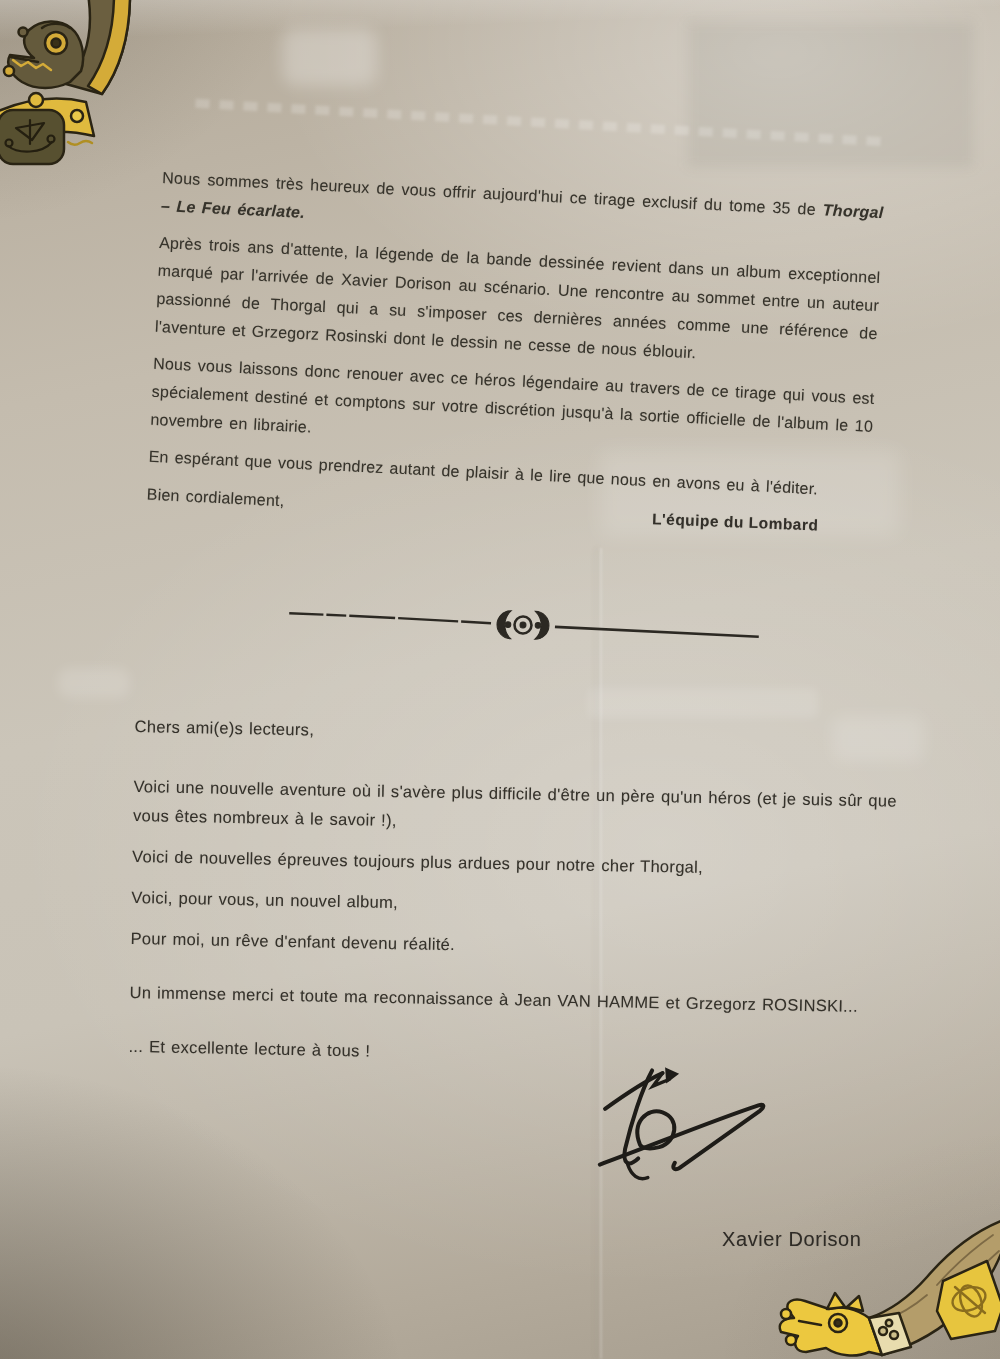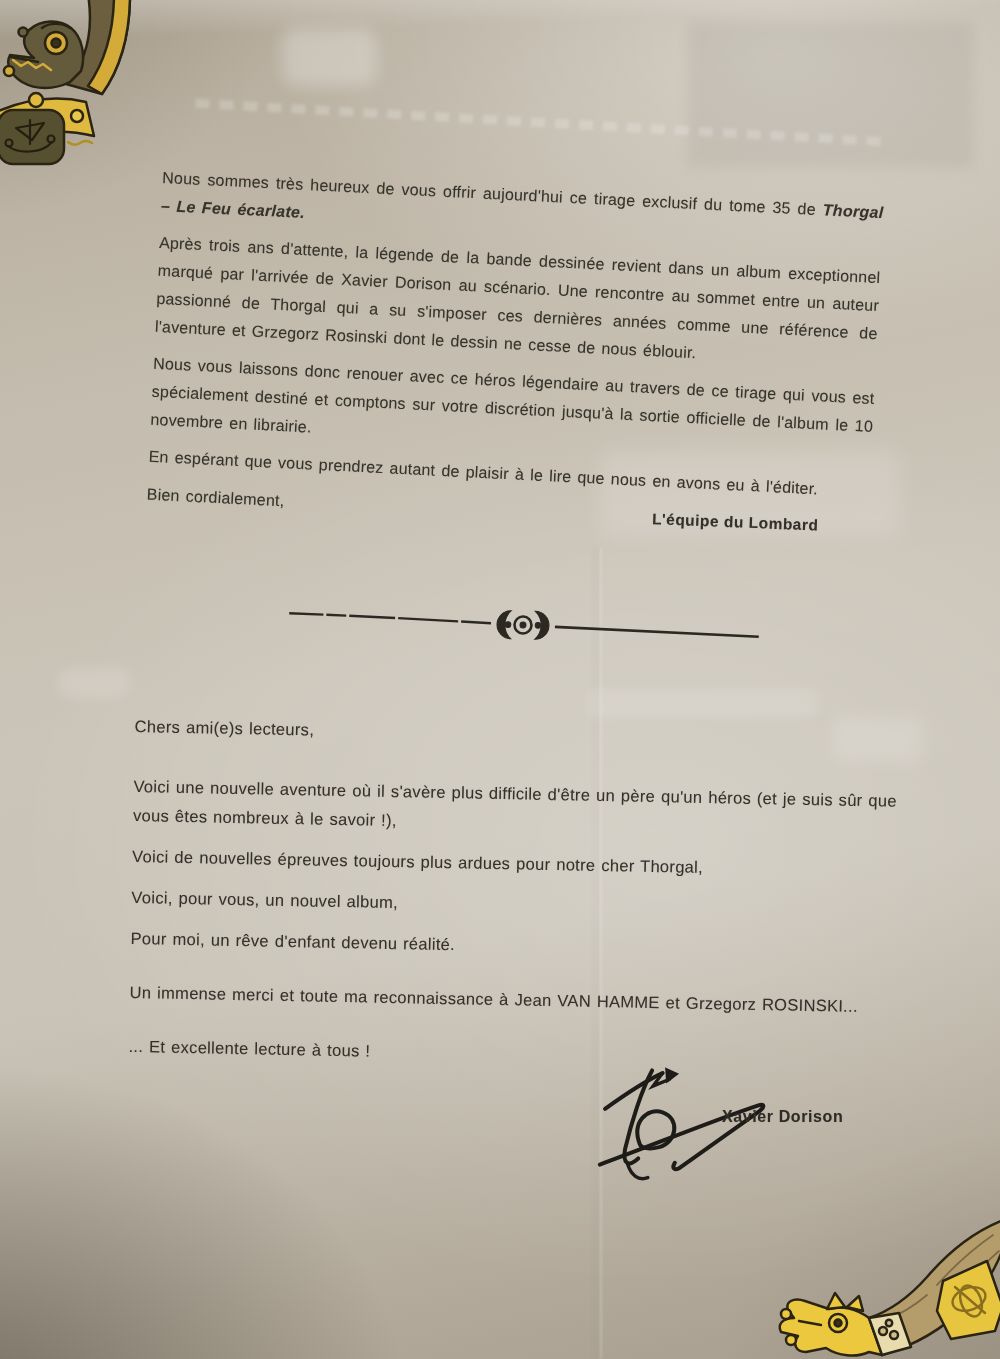--- a/index.html
+++ b/index.html
@@ -47,21 +47,21 @@
     transform:rotate(1.1deg);transform-origin:0 0;
     color:#34312a;font-size:16.5px;line-height:29px;letter-spacing:.3px;word-spacing:1px;
     text-shadow:0 0 1px rgba(60,56,46,.25);
   }
   .letter2 p{margin:0;}
   .m-lg{margin-top:31px !important;}
   .m-md{margin-top:25px !important;}
   .m-sm{margin-top:12px !important;}
   .signature{position:absolute;left:566px;top:1060px;width:235px;height:122px;}
   .signoff2{
-    position:absolute;left:722px;top:1108px;font-weight:700;font-size:16px;letter-spacing:.6px;
+    position:absolute;left:722px;top:1228px;font-weight:400;font-size:20px;letter-spacing:.6px;
     color:#2e2b26;text-shadow:0 0 1px rgba(60,56,46,.25);
   }
   .art-tl{position:absolute;left:-8px;top:-6px;width:170px;height:190px;}
   .art-br{position:absolute;right:-6px;bottom:-8px;width:265px;height:150px;}
 </style>
 </head>
 <body>
 
 <div class="page">
 

